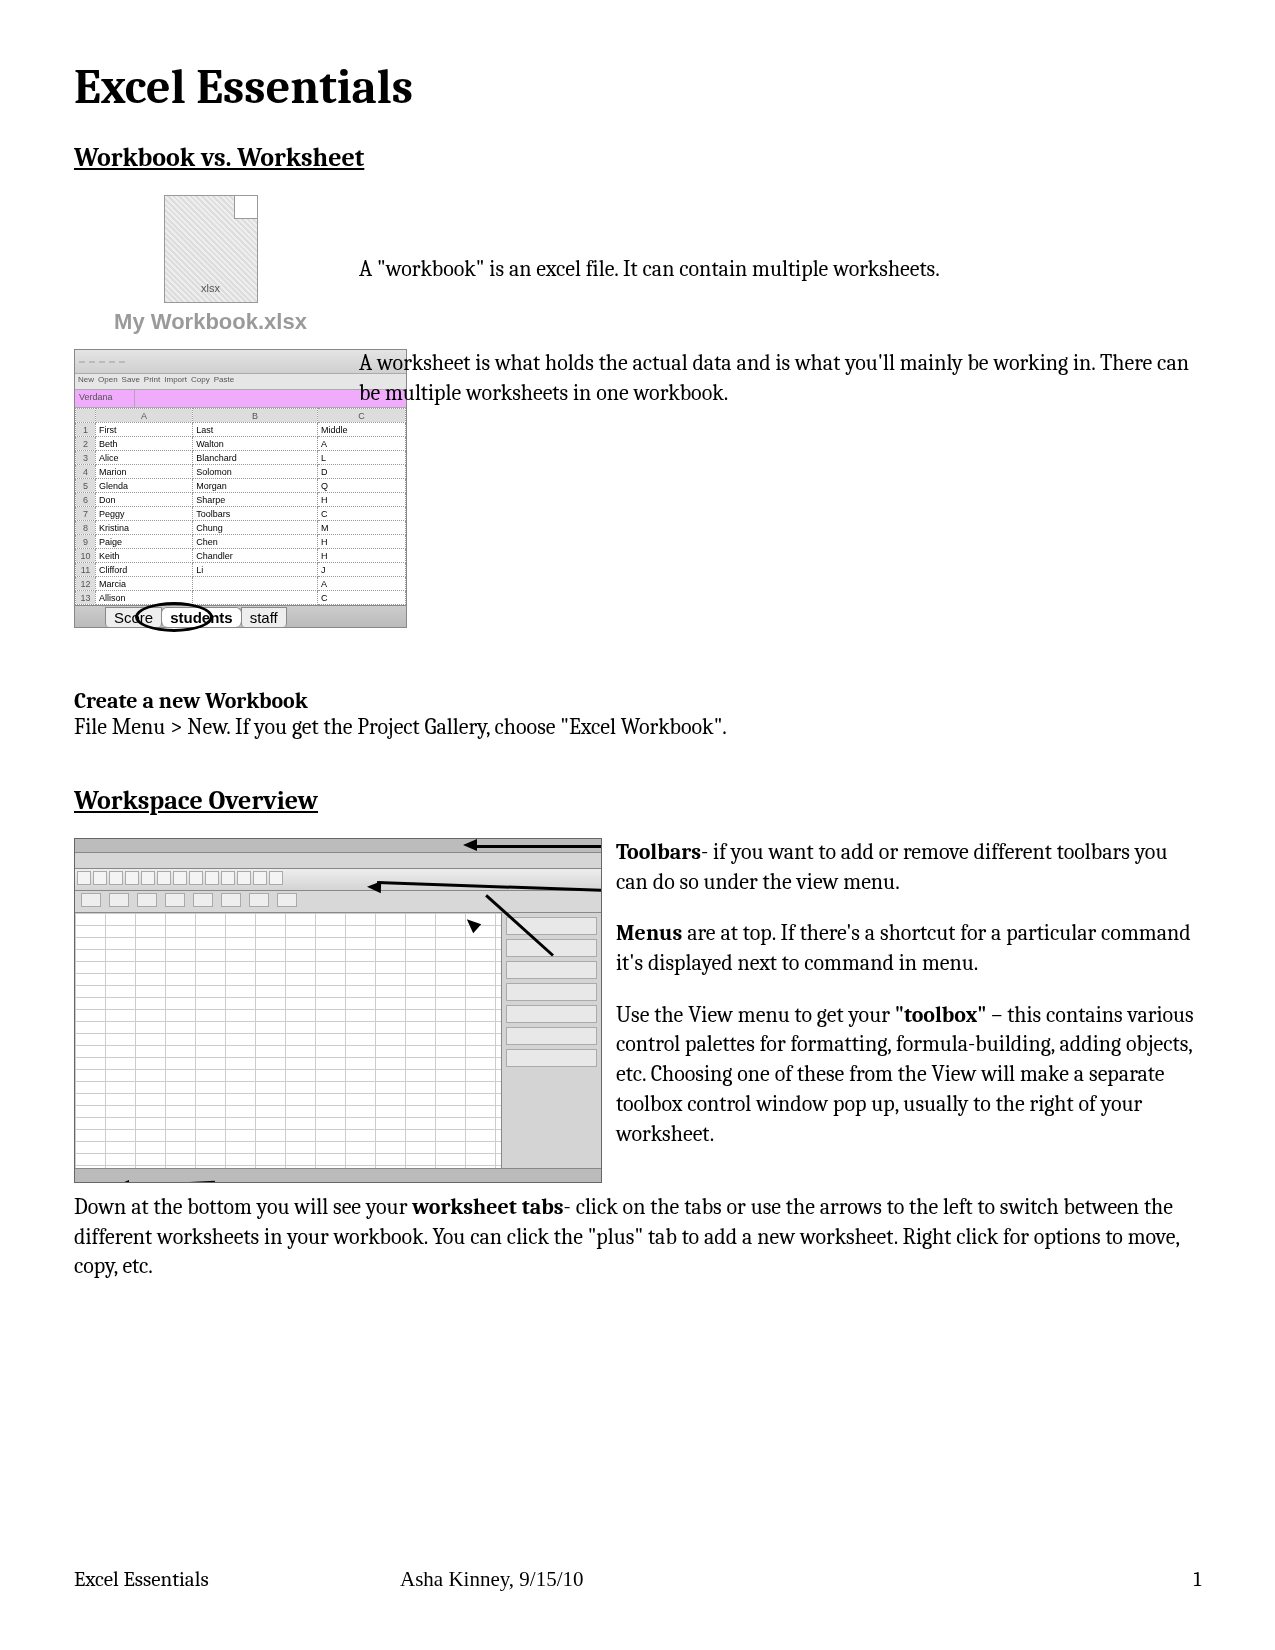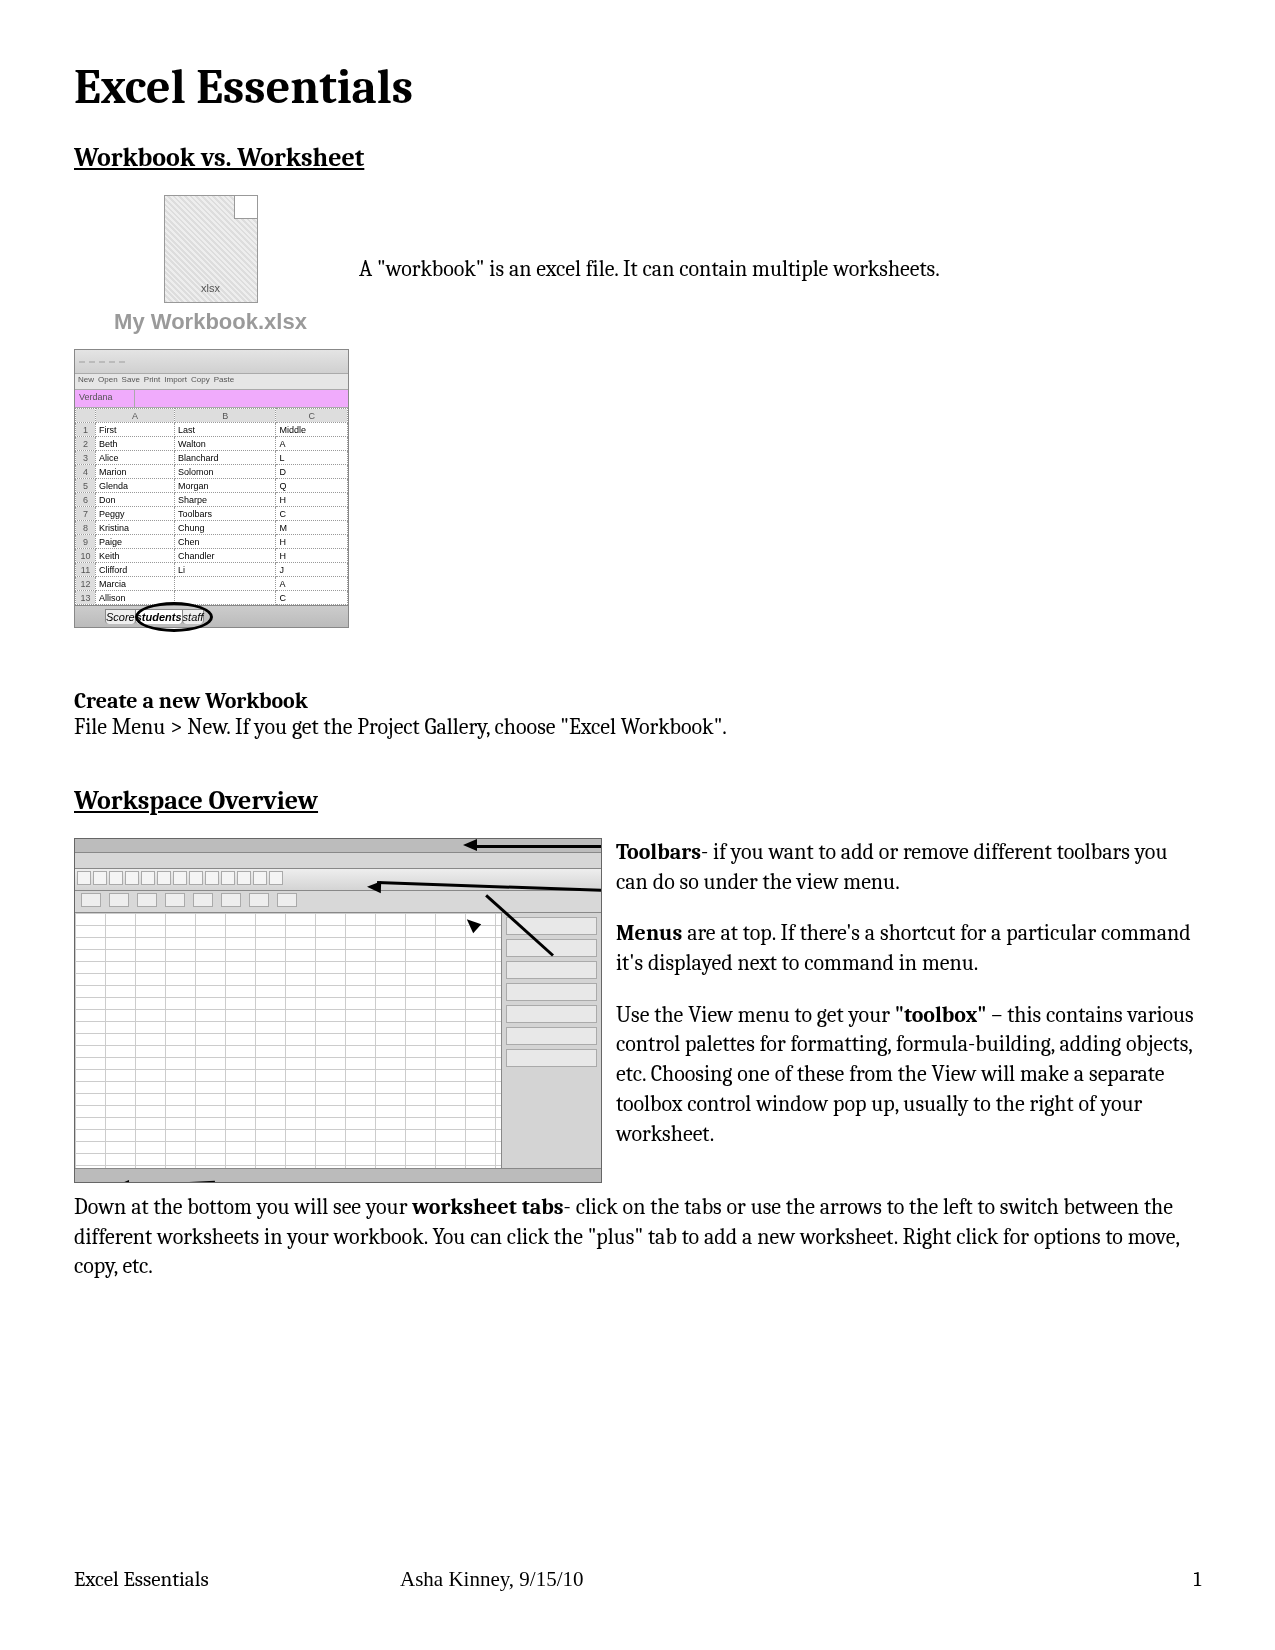--- a/index.html
+++ b/index.html
@@ -69,21 +69,21 @@
       font-size: 22px;
       line-height: 1.35;
     }
     .worksheet-row {
       display: flex;
       align-items: flex-start;
       margin-top: 14px;
     }
     .ws-col { width: 285px; padding-right: 12px; }
     .mini-excel {
-      width: 275px;
+      width: 333px;
       border: 1px solid #888;
       font-family: Arial, sans-serif;
       font-size: 10px;
       background: #e8e8e8;
     }
     .mini-toolbar {
       height: 24px;
       background: linear-gradient(#e4e4e4,#d0d0d0);
       border-bottom: 1px solid #aaa;
       display: flex; align-items: center; padding: 0 4px;
@@ -120,25 +120,24 @@
     .mini-table td:first-child { background:#ddd; text-align:center; width:20px; color:#555;}
     .sheet-tabs {
       height: 22px;
       background: linear-gradient(#ccc,#bbb);
       border-top:1px solid #888;
       display:flex; align-items:center; padding-left:30px;
       position: relative;
     }
     .sheet-tab {
       background:#eee; border:1px solid #888; border-bottom:none;
-      font-size:11px; padding:1px 0; margin-right:-1px;
+      font-size:15px; padding:1px 8px; margin-right:-1px;
       border-radius: 0 0 4px 4px;
-      font-style: italic;
-    }
-    .sheet-tab.active { background:#fff; font-weight:bold; }
+    }
+    .sheet-tab.active { background:#fff; font-weight:bold;border-radius:6px; }
     .sheet-circle {
       position: absolute;
       left: 60px; top: -4px;
       width: 78px; height: 30px;
       border: 3px solid #000;
       border-radius: 50%;
       pointer-events: none;
     }
     .create-block { margin-top: 60px; margin-bottom: 46px; }
     .create-heading { font-size: 22px; font-weight: bold; }
@@ -338,20 +337,21 @@
           </tbody>
       </table>
       <div class="sheet-tabs">
         <div class="sheet-tab">Score</div>
         <div class="sheet-tab active">students</div>
         <div class="sheet-tab">staff</div>
         <div class="sheet-circle"></div>
       </div>
     </div>
   </div>
+  <div class="body-text" style="flex:1;">A worksheet is what holds the actual data and is what you'll mainly be working in. There can be multiple worksheets in one workbook.</div>
 </div>
 
 <div class="create-block">
   <div class="create-heading">Create a new Workbook</div>
   <div class="create-text">File Menu &gt; New. If you get the Project Gallery, choose "Excel Workbook".</div>
 </div>
 
 <h2 class="section-heading">Workspace Overview</h2>
 
 <div class="overview-row">

